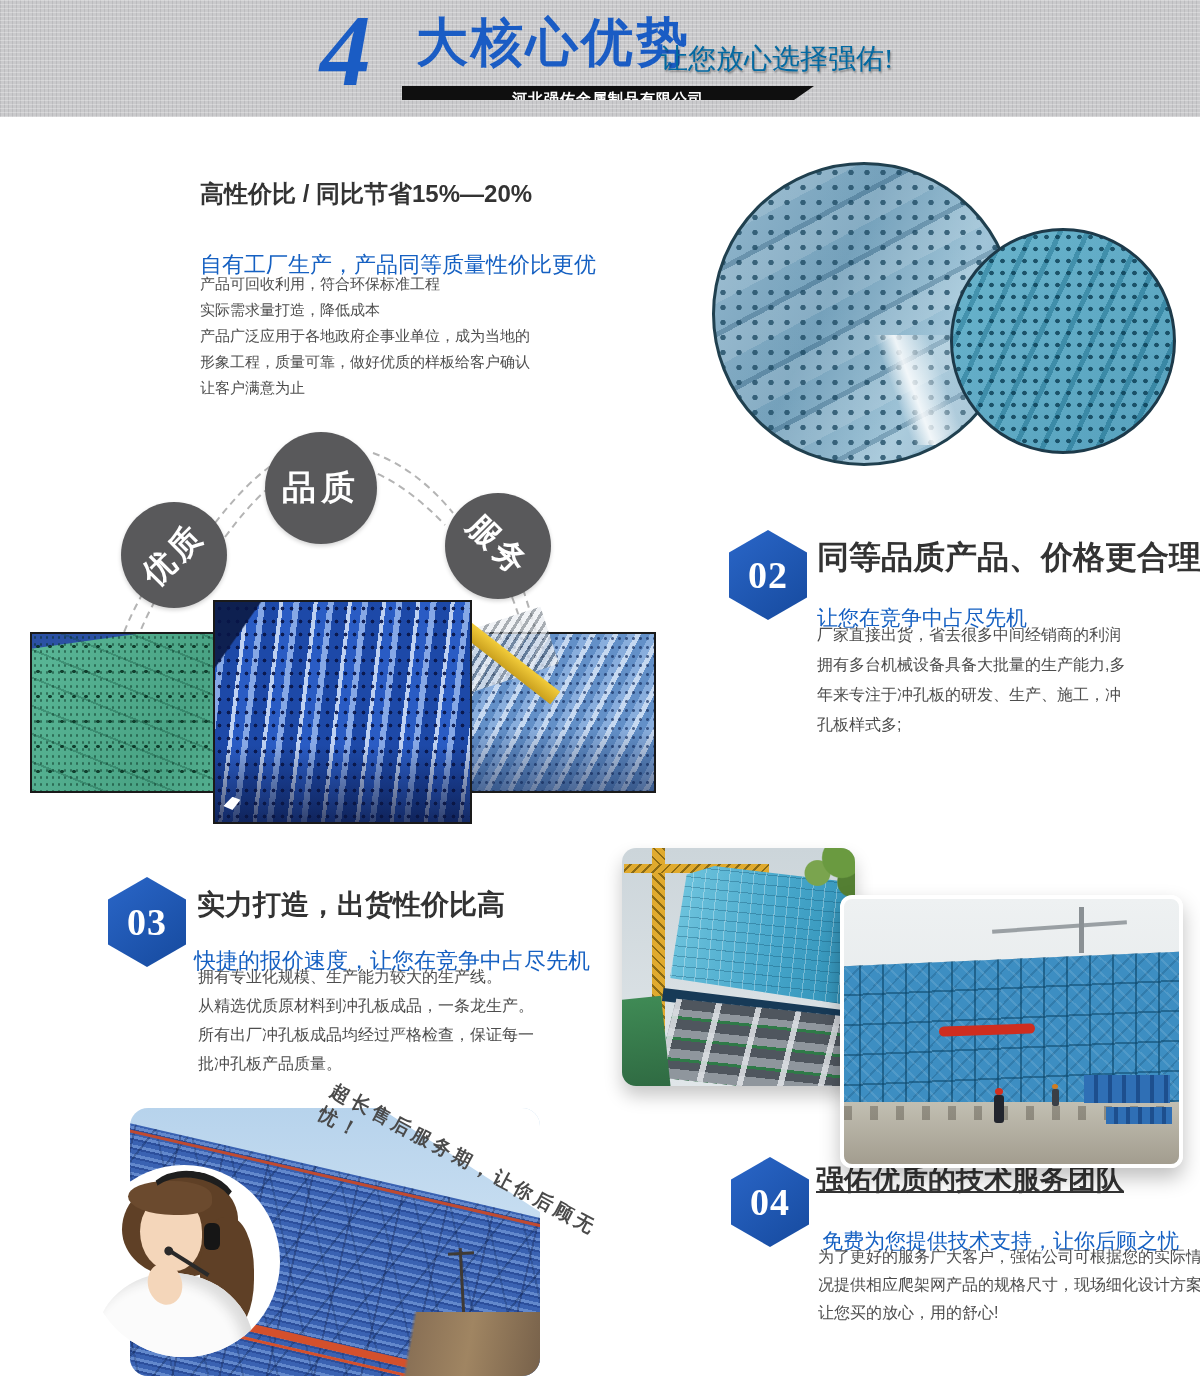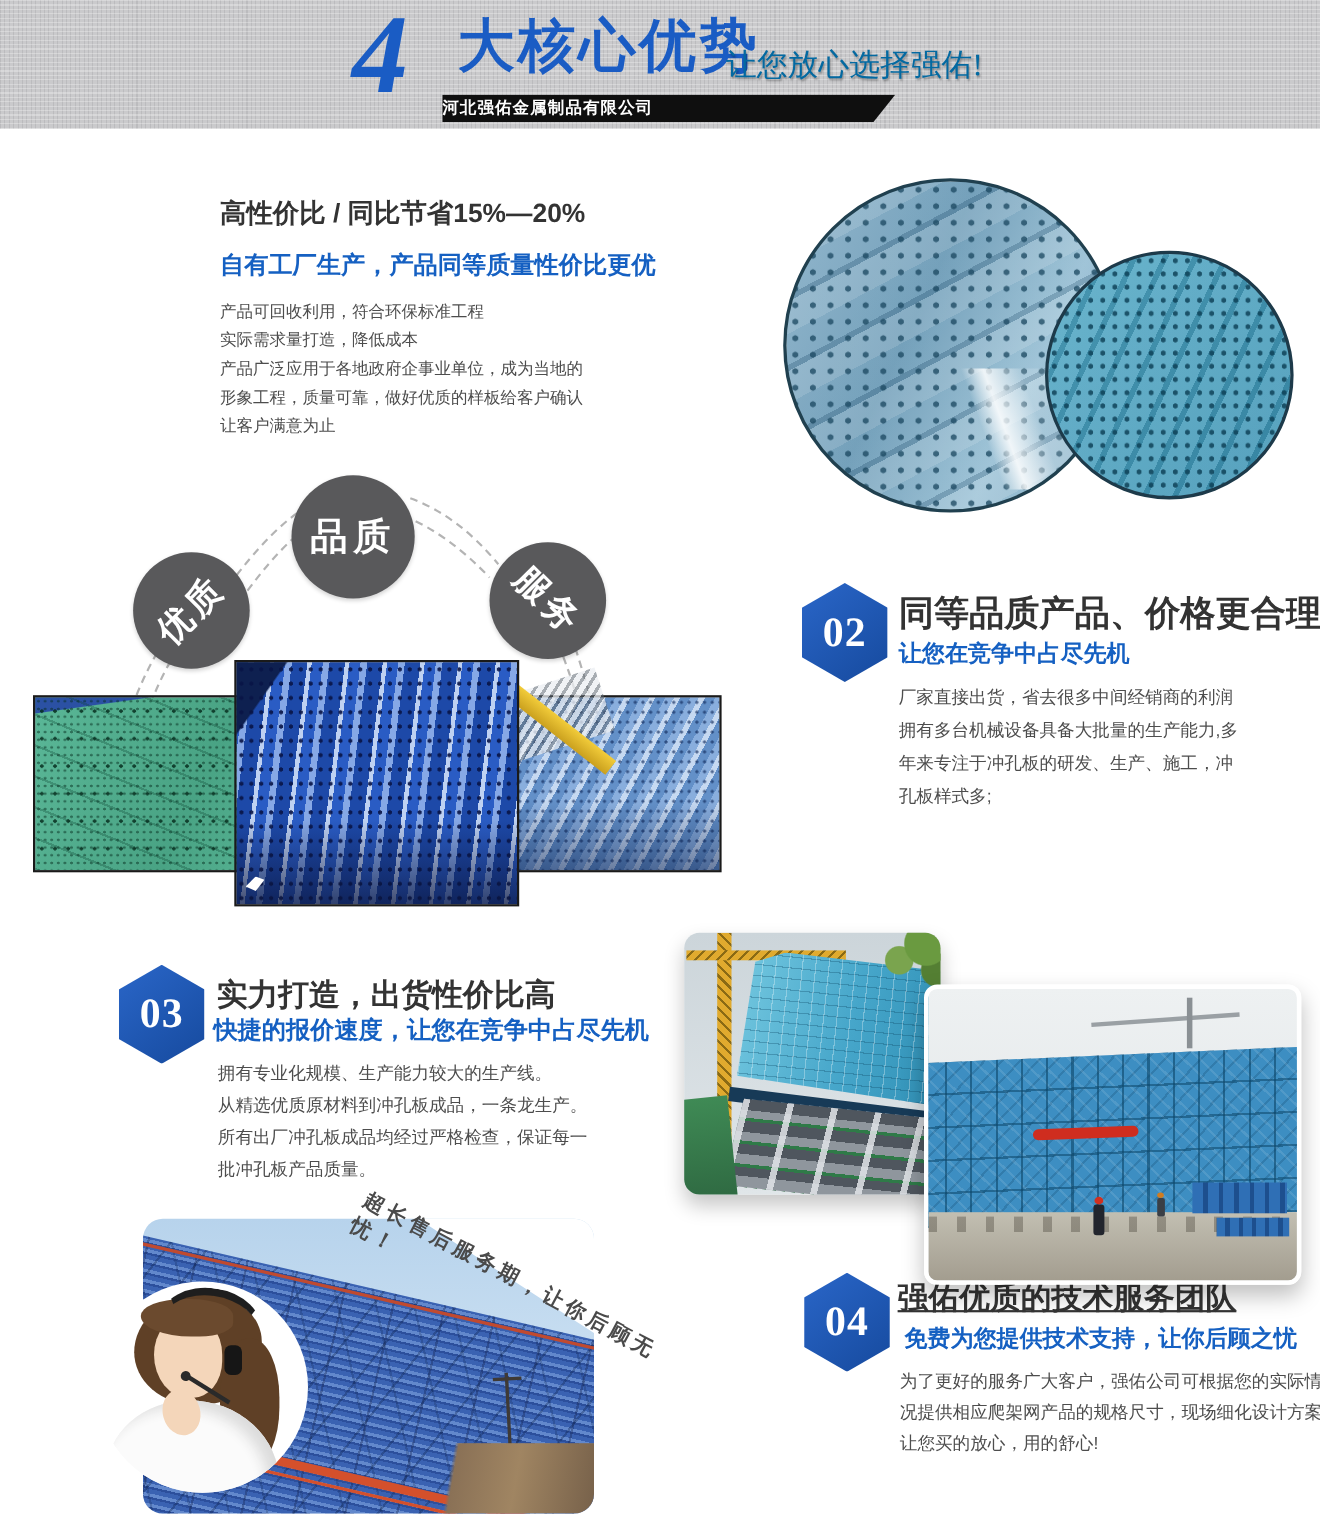--- a/index.html
+++ b/index.html
@@ -10,32 +10,32 @@
   
   .band{left:0;top:0;width:1200px;height:117px;background-color:#cacacc;
     background-image:
       repeating-linear-gradient(0deg, rgba(255,255,255,.28) 0 1px, transparent 1px 4px),
       repeating-linear-gradient(90deg, rgba(110,110,115,.16) 0 1px, transparent 1px 4px);}
   .num4{left:320px;top:0px;font:italic 700 102px "Liberation Serif",serif;color:#1a5cc4;line-height:1;}
   .htitle{left:380px;top:14px;font-family:"Liberation Serif",serif;font-weight:700;
           font-size:52px;color:#1a5cc4;letter-spacing:3px;line-height:1.1;margin-left:36px;}
   .hsub{left:660px;top:40px;font-family:"Liberation Serif",serif;font-weight:400;
         font-size:28px;color:#0369a1;text-shadow:1px 2px 2px rgba(0,0,0,.35);}
-  .ribbon{left:402px;top:86px;width:412px;height:25px;background:#0f0f0f;
+  .ribbon{left:402px;top:86px;width:412px;height:14px;background:#0f0f0f;
           clip-path:polygon(0 0,100% 0,calc(100% - 20px) 100%,0 100%);
-          color:#fff;font-size:15px;font-weight:700;line-height:25px;
+          color:#fff;font-size:15px;font-weight:700;text-align:center;line-height:25px;
           padding-right:0;letter-spacing:1px;}
 
   
   .hex{width:78px;height:90px;background:linear-gradient(140deg,#2a66c8,#164a9e);
        clip-path:polygon(50% 0,100% 25%,100% 75%,50% 100%,0 75%,0 25%);
        display:flex;align-items:center;justify-content:center;}
   .hex span{font-family:"Liberation Serif",serif;font-weight:700;font-size:38px;color:#fff;letter-spacing:1px;}
   .stitle{font-weight:700;color:#333;white-space:nowrap;}
-  .ssub{font-family:"Liberation Serif",serif;font-weight:700;color:#1560c2;white-space:nowrap;}
+  .ssub{font-family:"Liberation Serif",serif;font-weight:400;color:#1560c2;white-space:nowrap;margin-top:24px;}
   .sbody{color:#4d4d4d;white-space:pre-line;}
 
   .t1{left:200px;top:178px;font-size:24px;}
   .u1{left:200px;top:226px;font-size:22px;}
   .b1{left:200px;top:271px;font-size:15px;line-height:26px;width:480px;}
   .t2{left:817px;top:536px;font-size:32px;}
   .u2{left:817px;top:580px;font-size:21px;}
   .b2{left:817px;top:620px;font-size:16px;line-height:30px;width:400px;}
   .t3{left:197px;top:886px;font-size:28px;}
   .u3{left:194px;top:922px;font-size:22px;}

